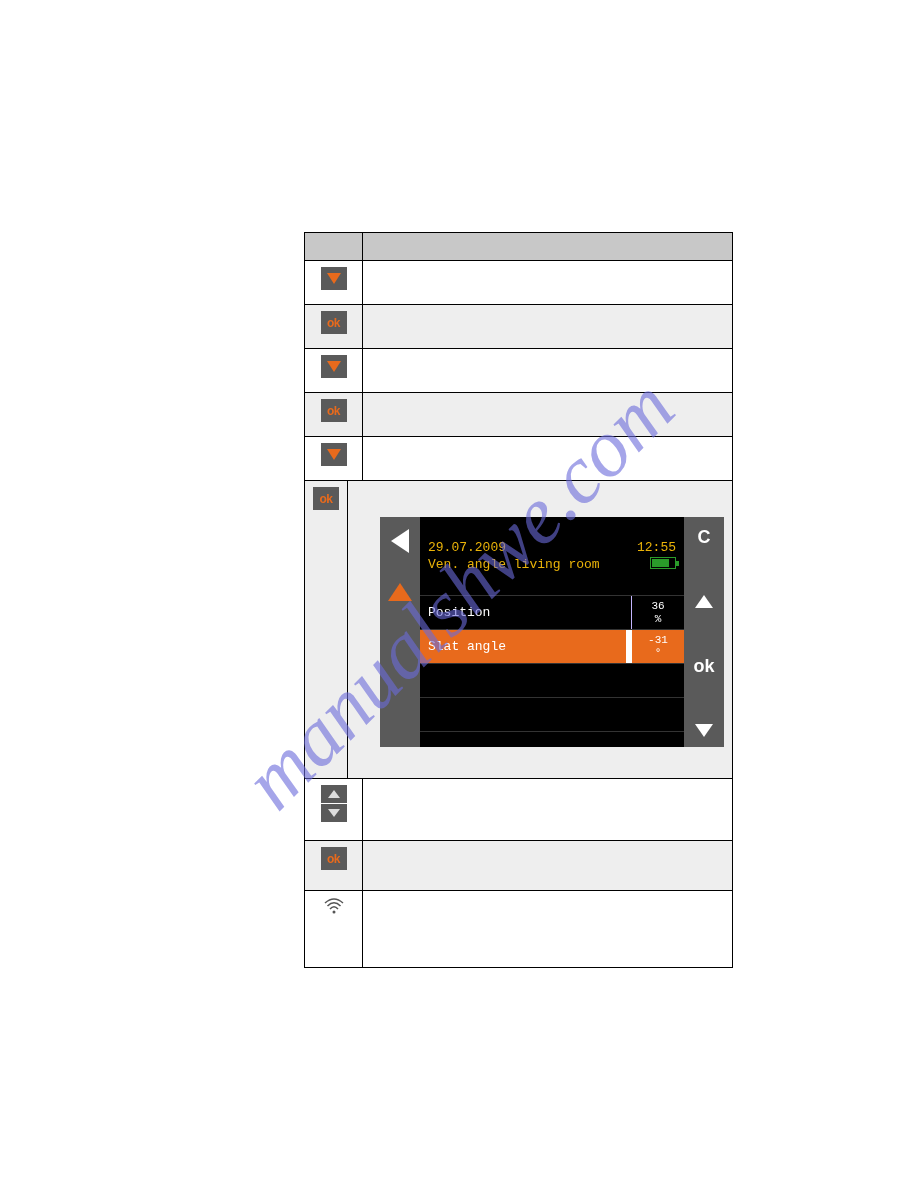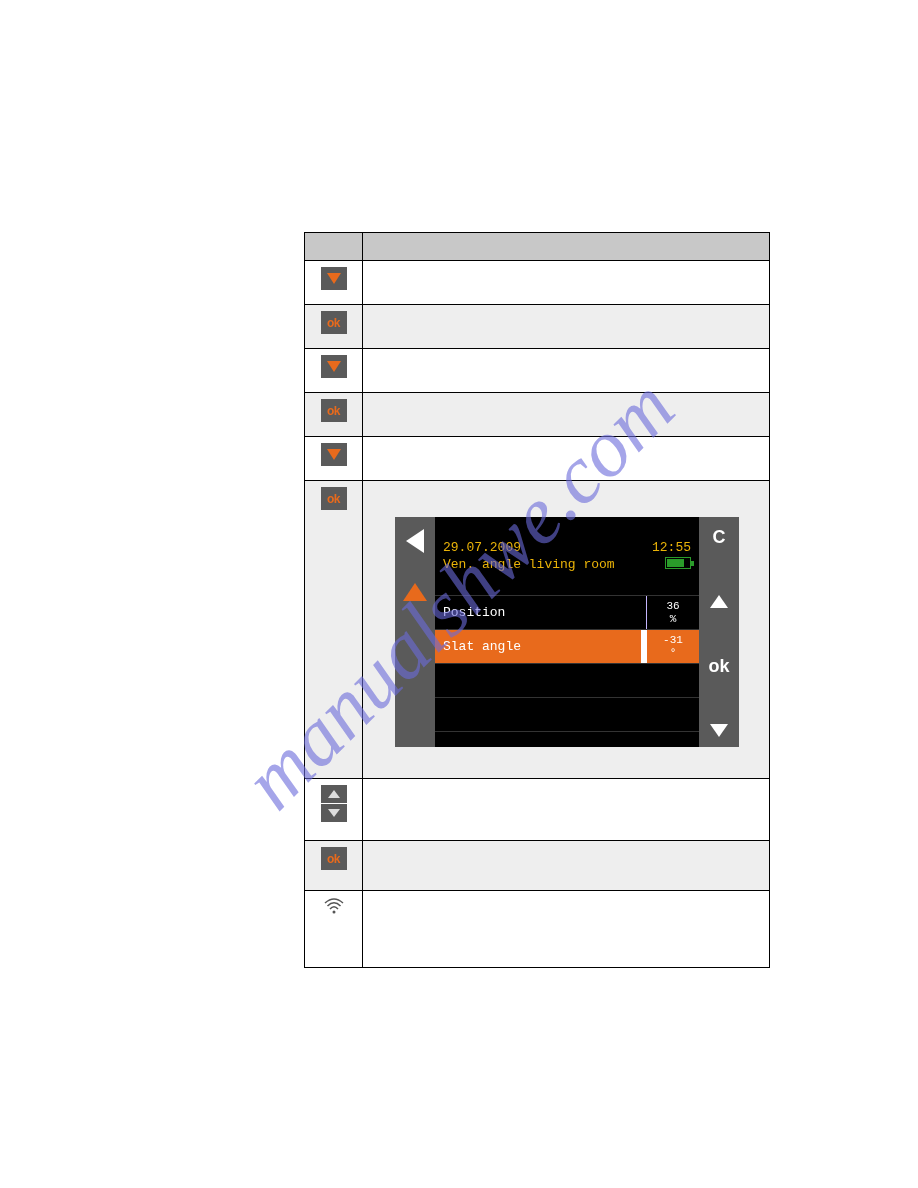--- a/index.html
+++ b/index.html
@@ -23,21 +23,21 @@
     white-space: nowrap;
     font-family: Georgia, serif;
     font-style: italic;
     -webkit-user-select: none;
     user-select: none;
   }
   .table-wrap {
     position: absolute;
     left: 304px;
     top: 232px;
-    width: 466px;
+    width: 429px;
     border: 1px solid #000;
     background: #fff;
   }
   .row {
     display: flex;
     border-bottom: 1px solid #000;
     min-height: 44px;
     align-items: stretch;
   }
   .row:last-child { border-bottom: none; }

